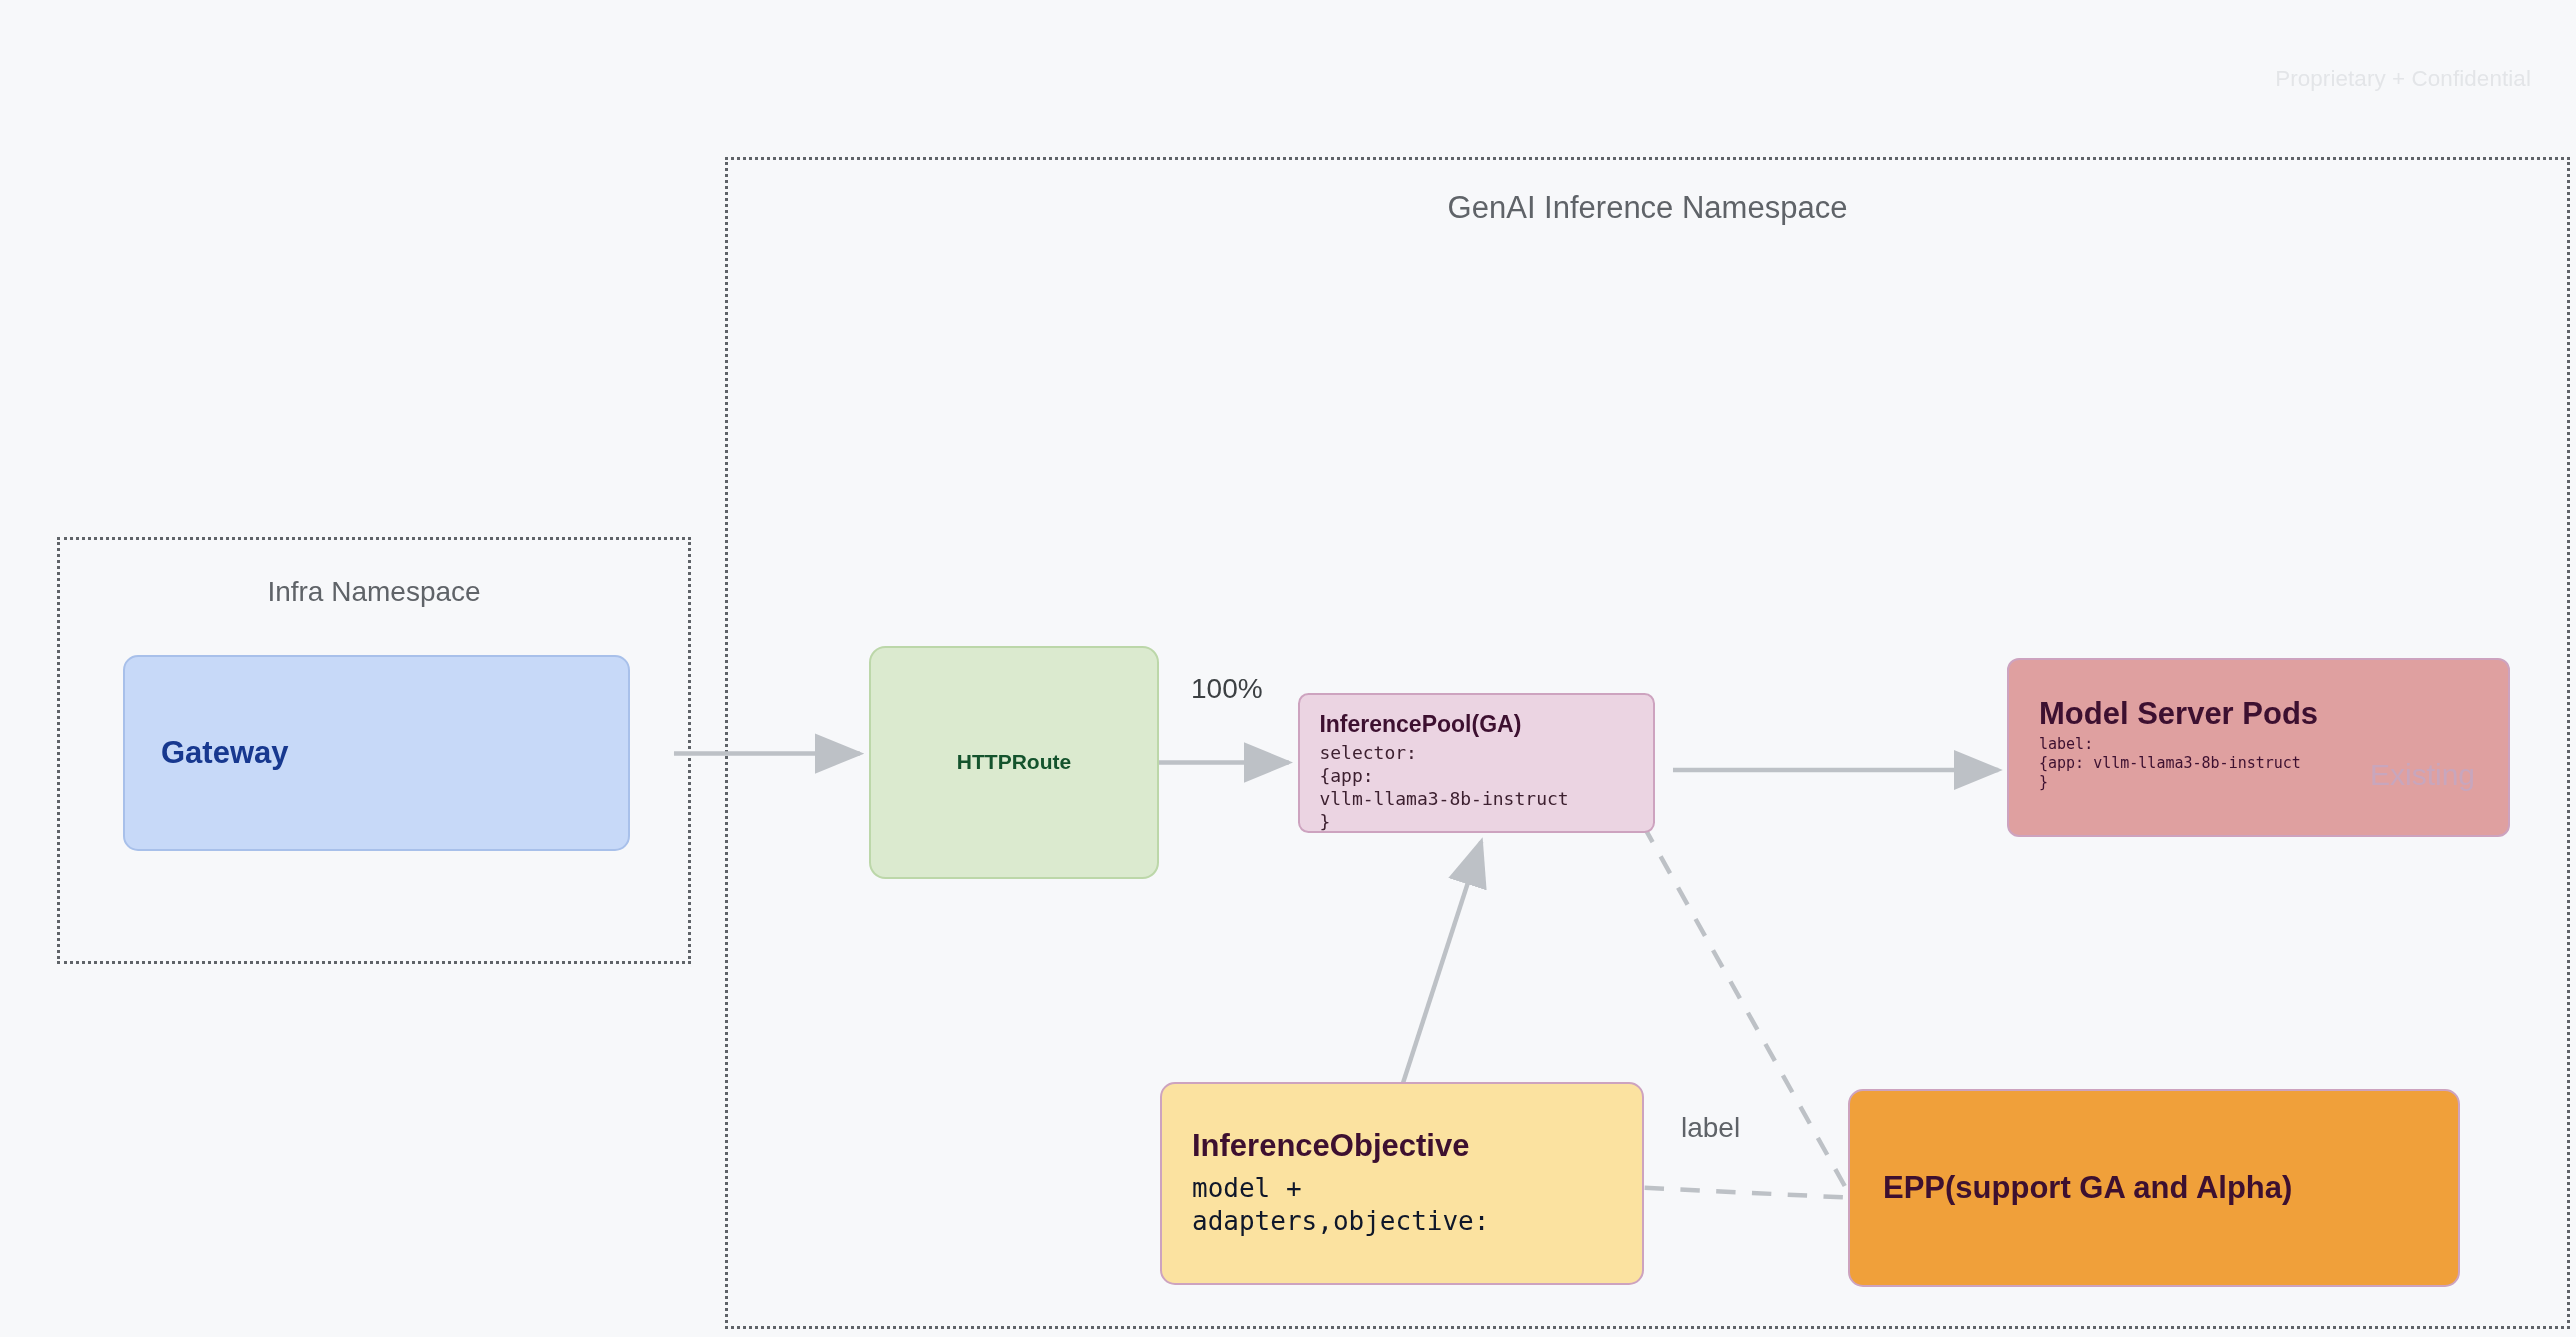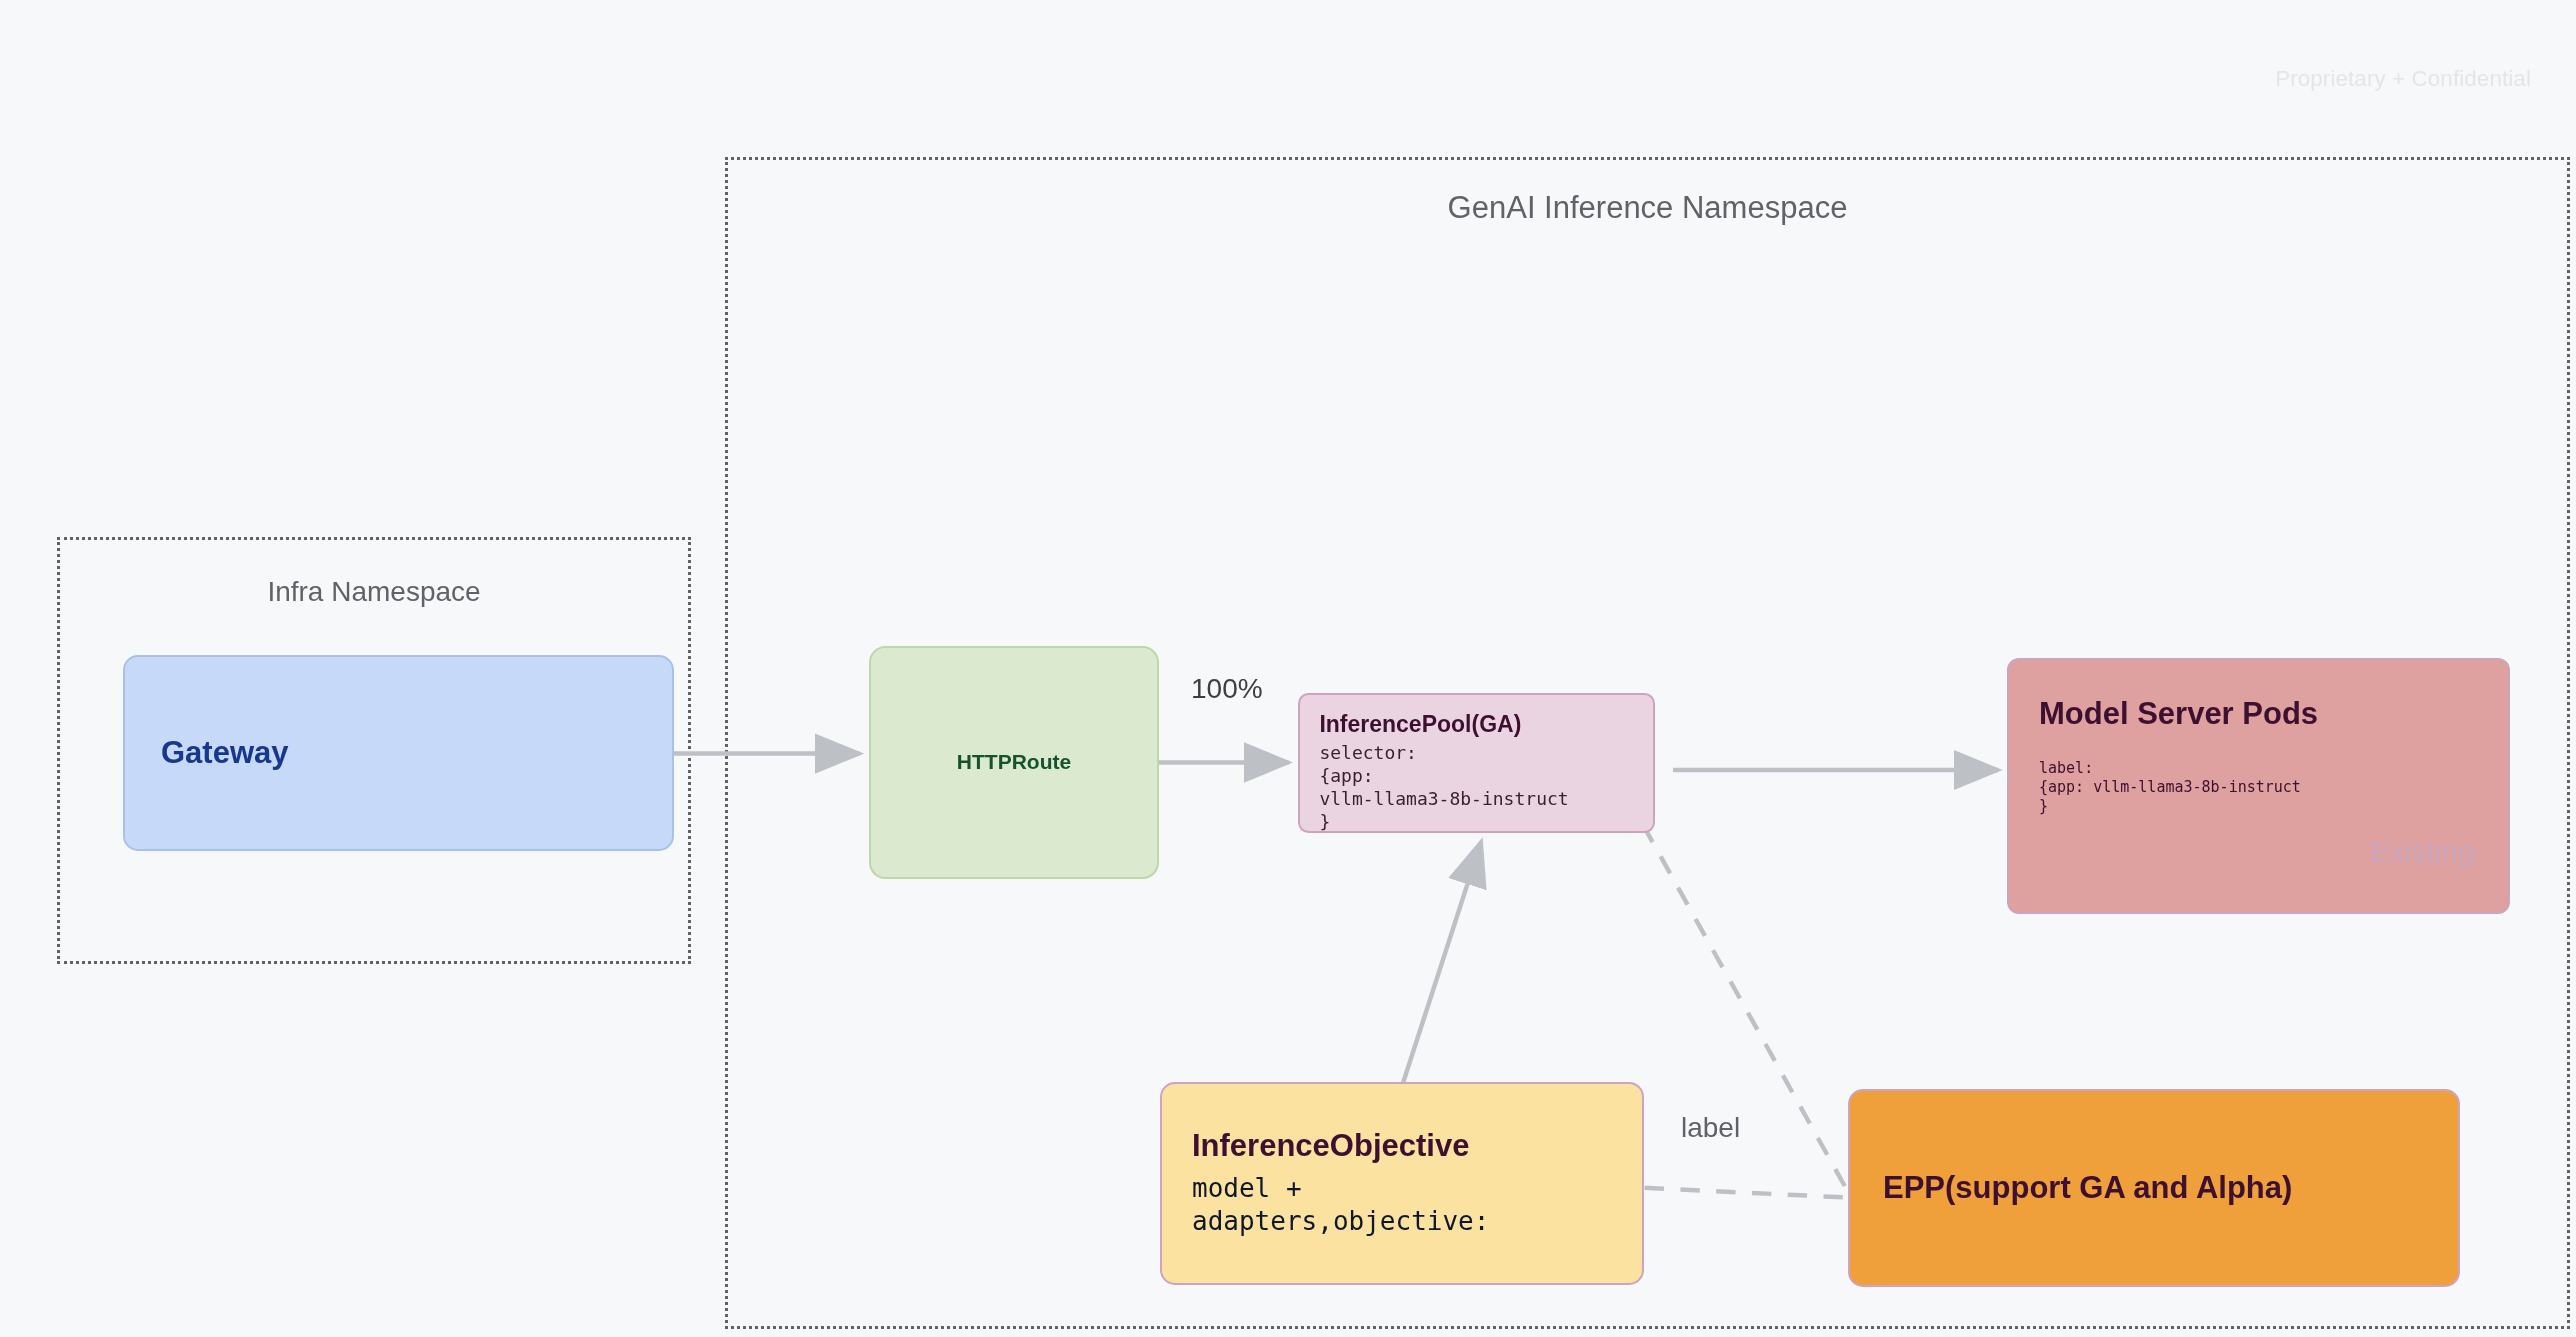--- a/index.html
+++ b/index.html
@@ -84,21 +84,21 @@
   .node .code {
     font-family: "DejaVu Sans Mono", "Liberation Mono", monospace;
     line-height: 1.28;
     white-space: pre-wrap;
   }
 
   
   #node-gateway {
     left: 123px;
     top: 655px;
-    width: 551px;
+    width: 507px;
     height: 196px;
     background: #c7d9f8;
     border: 2.2px solid #a8c0ea;
     border-radius: 15px;
     padding-left: 36px;
   }
   #node-gateway .title {
     color: #17388f;
     font-size: 31px;
   }
@@ -140,28 +140,27 @@
   #node-inferencepool .code {
     color: #3d2030;
     font-size: 18px;
   }
 
   
   #node-modelserver {
     left: 2007px;
     top: 658px;
     width: 503px;
-    height: 256px;
+    height: 179px;
     background: #dfa0a0;
     border: 2.2px solid #cda3bf;
     border-radius: 12px;
     padding-left: 30px;
     justify-content: flex-start;
     padding-top: 36px;
-    gap: 24px;
   }
   #node-modelserver .title {
     color: #3d1030;
     font-size: 31px;
     margin-bottom: 3px;
   }
   #node-modelserver .code {
     color: #3d1030;
     font-size: 15px;
   }

